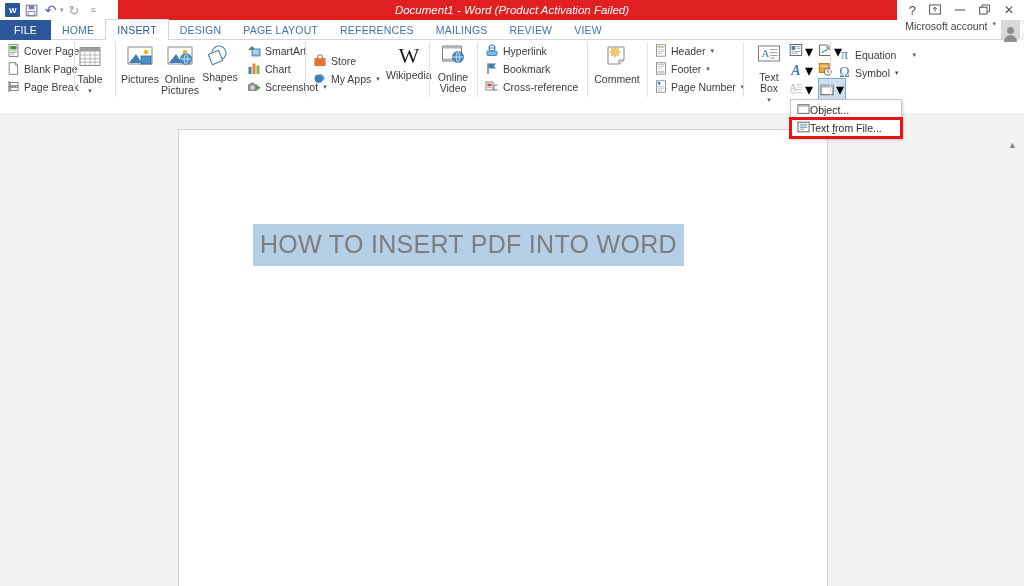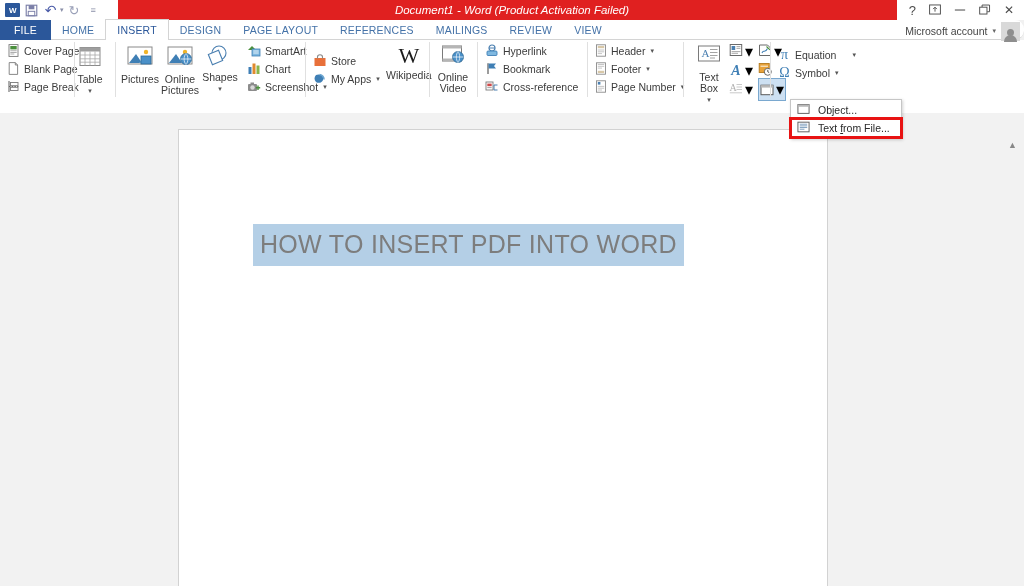--- a/index.html
+++ b/index.html
@@ -64,21 +64,21 @@
     font-size: 10.5px; color: #4472a8; letter-spacing: 0.2px;
     white-space: nowrap;
   }
   .tab.file { background: #2b579a; color: #ffffff; padding: 0 14px; font-weight: normal; }
   .tab.active { background: #ffffff; color: #2b579a; border-left: 1px solid #d4d4d4;
                 border-right: 1px solid #d4d4d4; border-top: 1px solid #d4d4d4;
                 margin-top: -1px; height: 21px; line-height: 21px; position: relative; z-index: 3;}
 
   .account {
     position: absolute; right: 0; top: 20px; height: 22px;
-    display: flex; align-items: center; gap: 5px; padding-right: 4px;
+    display: flex; gap: 5px; padding-right: 4px;
     z-index: 4;
   }
   .account-label { font-size: 10.5px; color: #444; }
   .account-caret { font-size: 7px; color: #666; }
   .avatar {
     width: 19px; height: 19px; background: #d9d9d9;
     display: flex; align-items: flex-end; justify-content: center; overflow: hidden;
   }
   .avatar .head { width: 7px; height: 7px; border-radius: 50%; background: #8e8e8e;
     position: relative; top: -5px; }
@@ -136,21 +136,21 @@
   .ic { display: inline-block; flex: 0 0 auto; }
 
   
   .objmenu {
     position: absolute; left: 790px; top: 99px; width: 112px;
     background: #ffffff; border: 1px solid #c6c6c6;
     box-shadow: 1px 1px 3px rgba(0,0,0,0.18);
     z-index: 20; padding: 1px 0;
   }
   .mitem {
-    display: flex; align-items: center; gap: 8px;
+    display: flex; align-items: center; 
     height: 18px; padding: 0 6px; font-size: 10.5px; color: #2b2b2b;
   }
   .mitem.highlighted {
     outline: 3px solid #e81313; outline-offset: -1px;
     position: relative;
   }
   .mi-u { text-decoration: underline; }
 
   
   .docarea {
@@ -443,20 +443,32 @@
                 <rect x="2.3" y="3.6" width="4.4" height="2.6" fill="#d04a4a"></rect>
                 <rect x="2.3" y="7.2" width="4.4" height="0.9" fill="#9a9a9a"></rect>
                 <path d="M9 5 L12.5 5 M9 5 L9 10 L12.5 10" fill="none" stroke="#4a7fb0" stroke-width="1"></path>
               </svg>
             </span>
             <span>Cross-reference</span>
           </div>
         </div>
       </div>
 
+      <div class="grp" style="width:60px;justify-content:center">
+        <div class="bbtn">
+          <span class="ic">
+            <svg width="26" height="26" viewBox="0 0 26 26">
+              <path d="M4 3 H20 V16 L15 20 H4 Z" fill="#fff" stroke="#8a8a8a" stroke-width="1"></path>
+              <path d="M15 20 V16 H20" fill="none" stroke="#8a8a8a" stroke-width="1"></path>
+              <path d="M11 2 L12.5 5.5 L16 4 L14.5 7.5 L18 9 L14.5 10.5 L16 14 L12.5 12.5 L11 16 L9.5 12.5 L6 14 L7.5 10.5 L4 9 L7.5 7.5 L6 4 L9.5 5.5 Z" fill="#f5c96a" stroke="#d9a53c" stroke-width="0.6" transform="translate(0,-0.5) scale(0.78) translate(3,2)"></path>
+            </svg>
+          </span>
+          <span class="lbl">Comment</span>
+        </div>
+      </div>
 
       <div class="grp" style="width:96px">
         <div class="col">
           <div class="sbtn">
             <span class="ic">
               <svg width="12" height="13" viewBox="0 0 12 13">
                 <rect x="1.5" y="0.8" width="9" height="11.4" fill="#fff" stroke="#8a8a8a" stroke-width="0.9"></rect>
                 <rect x="2.8" y="2" width="6.4" height="2.2" fill="#d8c8a8"></rect>
                 <path d="M2.8 6 H9.2 M2.8 7.8 H9.2 M2.8 9.6 H7" stroke="#b8b8b8" stroke-width="0.8"></path>
               </svg>

